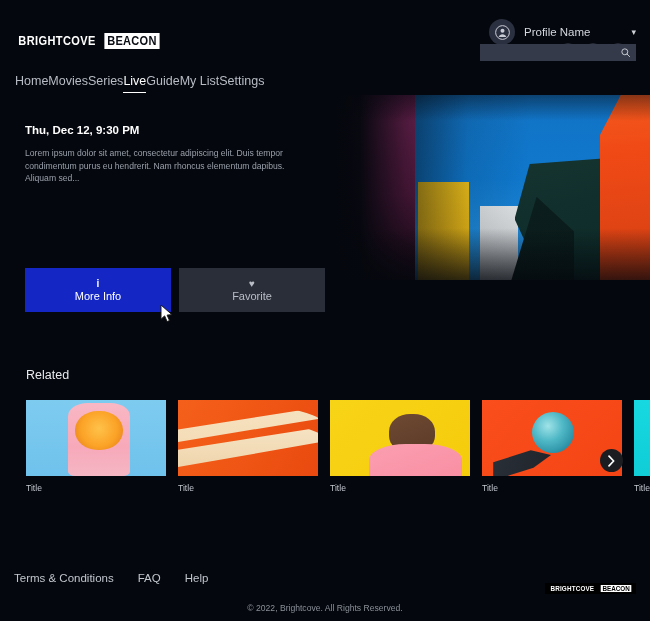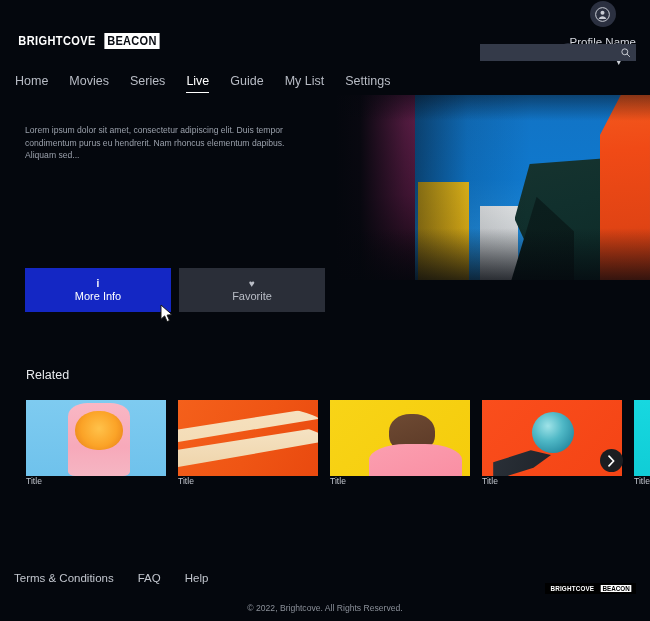--- a/index.html
+++ b/index.html
@@ -75,22 +75,22 @@
     letter-spacing: 0.4px; font-family: "Liberation Sans", sans-serif;
     transform: scaleX(0.92);
   }
   .logo-beacon {
     background: #ffffff; color: #0a0d14; font-weight: bold;
     font-size: 12px; padding: 1px 3px 1px 3px; letter-spacing: 0.3px;
     transform: scaleX(0.92);
   }
 
   .profile {
-    position: absolute; right: 14px; top: 1px;
-    display: flex; align-items: center; gap: 9px; flex-direction: column;
+    position: absolute; right: 14px; top: 19px;
+    display: flex; align-items: center; gap: 9px;
   }
   .avatar {
     width: 26px; height: 26px; border-radius: 50%;
     background: #2b3040; display: flex; align-items: center; justify-content: center;
   }
   .profile-name { color: #d4d7de; font-size: 11.5px; }
   .caret { color: #cfd2d9; font-size: 9px; margin-left: 32px; }
 
   .social-row {
     position: absolute; right: 23px; top: 43px;
@@ -111,21 +111,21 @@
   .search-input {
     position: absolute; left: 0; top: 0; width: 100%; height: 100%;
     background: transparent; border: none; outline: none;
     color: #e6e8ec; font-size: 10px; padding: 0 20px 0 6px;
     font-family: "Liberation Sans", sans-serif;
   }
 
   
   .nav {
     position: absolute; left: 15px; top: 74px;
-    display: flex; align-items: flex-start; gap: 21px;
+    display: flex; align-items: flex-start; 
     z-index: 5;
   }
   .nav-item {
     color: #b8bcc5; font-size: 12.5px; position: relative;
     padding-bottom: 5px; cursor: pointer; white-space: nowrap;
   }
   .nav-item.active { color: #ffffff; }
   .nav-item.active::after {
     content: ""; position: absolute; left: 0; right: 0; bottom: 0;
     height: 1.5px; background: #ffffff;
@@ -157,21 +157,21 @@
   .cursor { position: absolute; left: 160px; top: 304px; z-index: 20; }
 
   
   .related-title {
     position: absolute; left: 26px; top: 368px;
     color: #e8eaee; font-size: 12.5px;
   }
   .rail { position: absolute; left: 26px; top: 400px; display: flex; gap: 12px; }
   .card { width: 140px; flex: 0 0 140px; }
   .thumb { width: 140px; height: 76px; position: relative; overflow: hidden; }
-  .card-label { color: #c3c7cf; font-size: 8.6px; }
+  .card-label { color: #c3c7cf; font-size: 8.6px; margin-top: 7px; }
   .card.partial { width: 22px; flex: 0 0 22px; overflow: hidden; }
   .card.partial .thumb { width: 140px; }
 
   
   .t1 { background: linear-gradient(180deg,#7ecbf0 0%,#6fc2ec 100%); }
   .t1::before {
     content:""; position:absolute; left:30%; top:4%; width:44%; height:96%;
     background: linear-gradient(180deg,#f9b7c4 0%,#f7a9ba 60%,#f5b6c3 100%);
     border-radius: 32% 32% 12% 12%/ 18% 18% 6% 6%;
   }
@@ -307,20 +307,21 @@
   <div class="nav-item">Home</div>
   <div class="nav-item">Movies</div>
   <div class="nav-item">Series</div>
   <div class="nav-item active">Live</div>
   <div class="nav-item">Guide</div>
   <div class="nav-item">My List</div>
   <div class="nav-item">Settings</div>
 </div>
 
 <div class="detail">
+  <div class="event-date">Thu, Dec 12, 9:30 PM</div>
   <div class="event-desc">Lorem ipsum dolor sit amet, consectetur adipiscing elit. Duis tempor condimentum purus eu hendrerit. Nam rhoncus elementum dapibus. Aliquam sed...</div>
 </div>
 
 <div class="btn-row">
   <button class="btn btn-primary">
     <span class="btn-icon">i</span>
     <span class="btn-label">More Info</span>
   </button>
   <button class="btn btn-secondary">
     <span class="btn-icon">♥</span>

